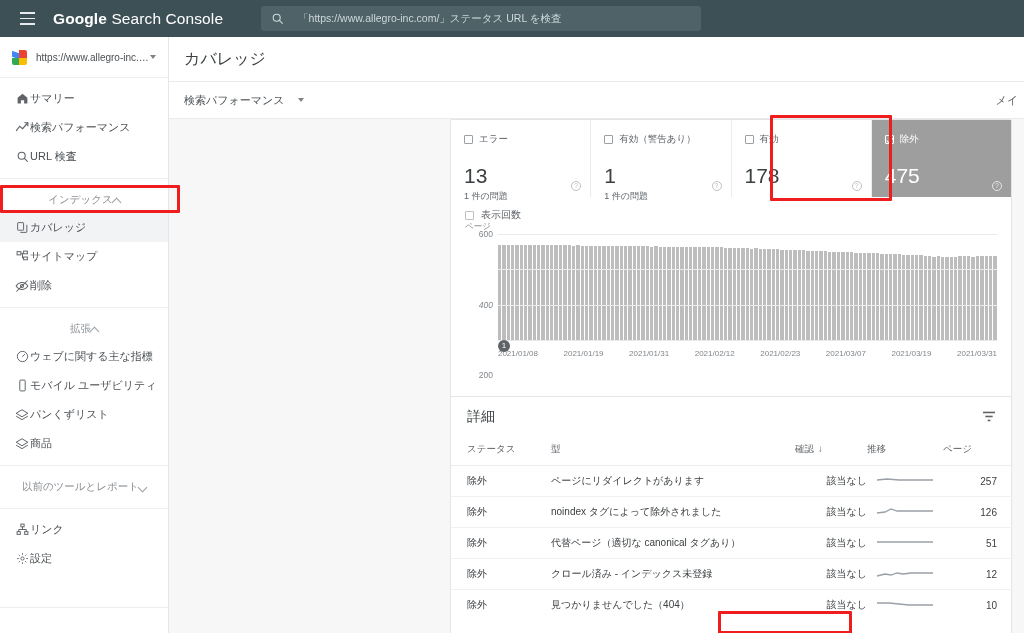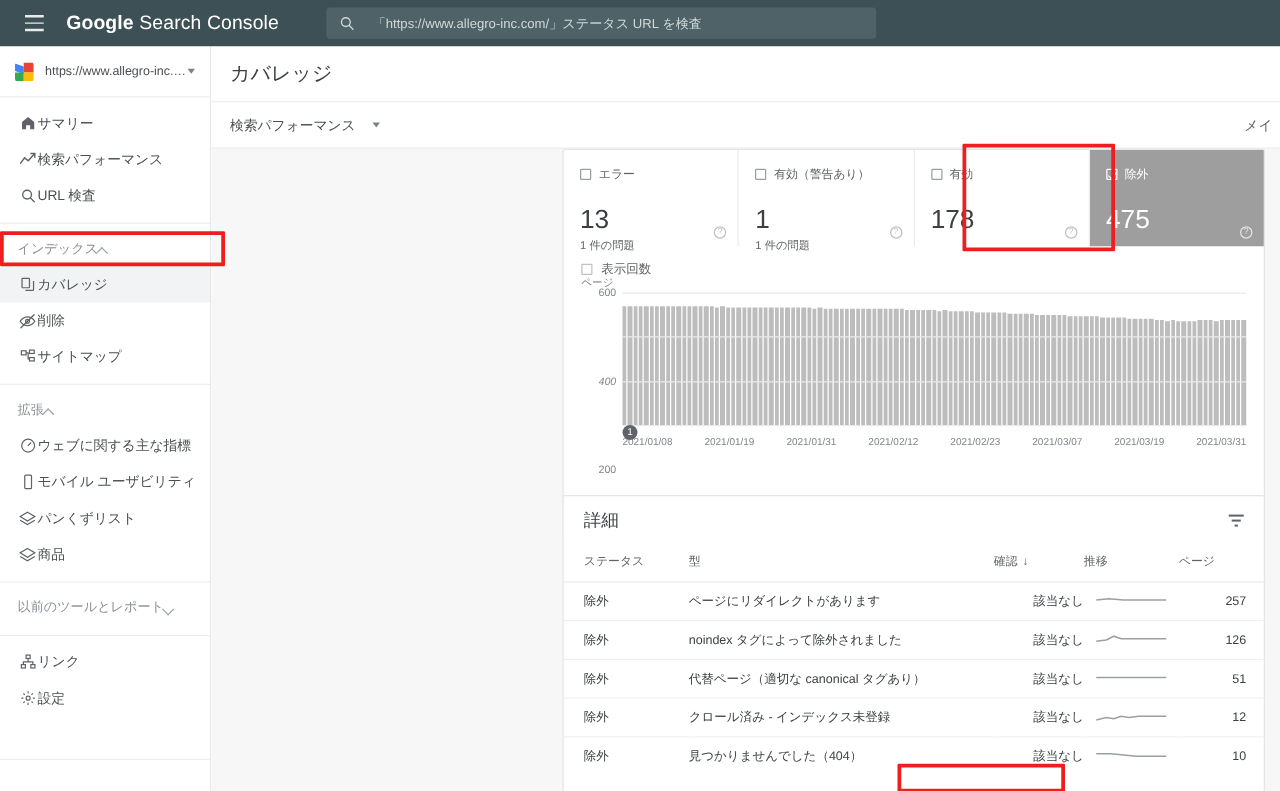--- a/index.html
+++ b/index.html
@@ -66,21 +66,21 @@
     color: #4a4f53; white-space: nowrap; overflow: hidden; text-overflow: ellipsis;
   }
   .caret-sm {
     width: 0; height: 0; border-left: 3.5px solid transparent;
     border-right: 3.5px solid transparent; border-top: 4px solid #7d8287;
     flex: 0 0 auto; margin-right: 4px;
   }
   .nav-section { padding: 6px 0 7px; border-bottom: 1px solid #eceef0; }
   .nav-section.noborder { border-bottom: none; }
   .group-head {
-    display: flex; align-items: center; justify-content: flex-start;
+    display: flex; align-items: center; justify-content: center;
     padding: 7px 12px 7px 14px; color: #8a8f94; font-size: 10.5px;
     cursor: pointer; line-height: 1.35;
   }
   .group-head span:first-child { max-width: 122px; }
   .chev { width: 9px; height: 9px; flex: 0 0 auto; position: relative; }
   .chev::after {
     content: ""; position: absolute; left: 0; top: 2px;
     width: 6px; height: 6px; border-right: 1.2px solid #9aa0a6;
     border-bottom: 1.2px solid #9aa0a6; transform: rotate(45deg);
   }
@@ -293,38 +293,38 @@
         <span class="ic">
           <svg width="13" height="13" viewBox="0 0 24 24" fill="none" stroke="#5f6368" stroke-width="1.8">
             <rect x="3" y="3" width="11" height="14" rx="1"></rect>
               <path d="M8 21h11a1 1 0 0 0 1-1V7"></path>
           </svg>
         </span>
         <span class="lbl">カバレッジ</span>
       </div>
       <div class="nav-item">
         <span class="ic">
-          <svg width="14" height="14" viewBox="0 0 24 24" fill="none" stroke="#5f6368" stroke-width="1.8">
-            <path d="M2 12s4-6 10-6 10 6 10 6-4 6-10 6S2 12 2 12z"></path>
-              <circle cx="12" cy="12" r="2.6"></circle>
-            <line x1="3" y1="21" x2="21" y2="3" stroke-linecap="round"></line>
-          </svg>
-        </span>
-        <span class="lbl">削除</span>
-      </div>
-      <div class="nav-item">
-        <span class="ic">
           <svg width="13" height="13" viewBox="0 0 24 24" fill="none" stroke="#5f6368" stroke-width="1.8">
             <rect x="2" y="3" width="7" height="6"></rect>
               <rect x="14" y="2" width="7" height="5"></rect>
             <rect x="14" y="13" width="7" height="5"></rect>
               <path d="M9 6h3v9h2M12 6v0"></path>
           </svg>
         </span>
         <span class="lbl">サイトマップ</span>
+      </div>
+      <div class="nav-item">
+        <span class="ic">
+          <svg width="14" height="14" viewBox="0 0 24 24" fill="none" stroke="#5f6368" stroke-width="1.8">
+            <path d="M2 12s4-6 10-6 10 6 10 6-4 6-10 6S2 12 2 12z"></path>
+              <circle cx="12" cy="12" r="2.6"></circle>
+            <line x1="3" y1="21" x2="21" y2="3" stroke-linecap="round"></line>
+          </svg>
+        </span>
+        <span class="lbl">削除</span>
       </div>
     </div>
 
     <div class="nav-section">
       <div class="group-head">
         <span>拡張</span>
         <span class="chev up"></span>
       </div>
       <div class="nav-item">
         <span class="ic">

